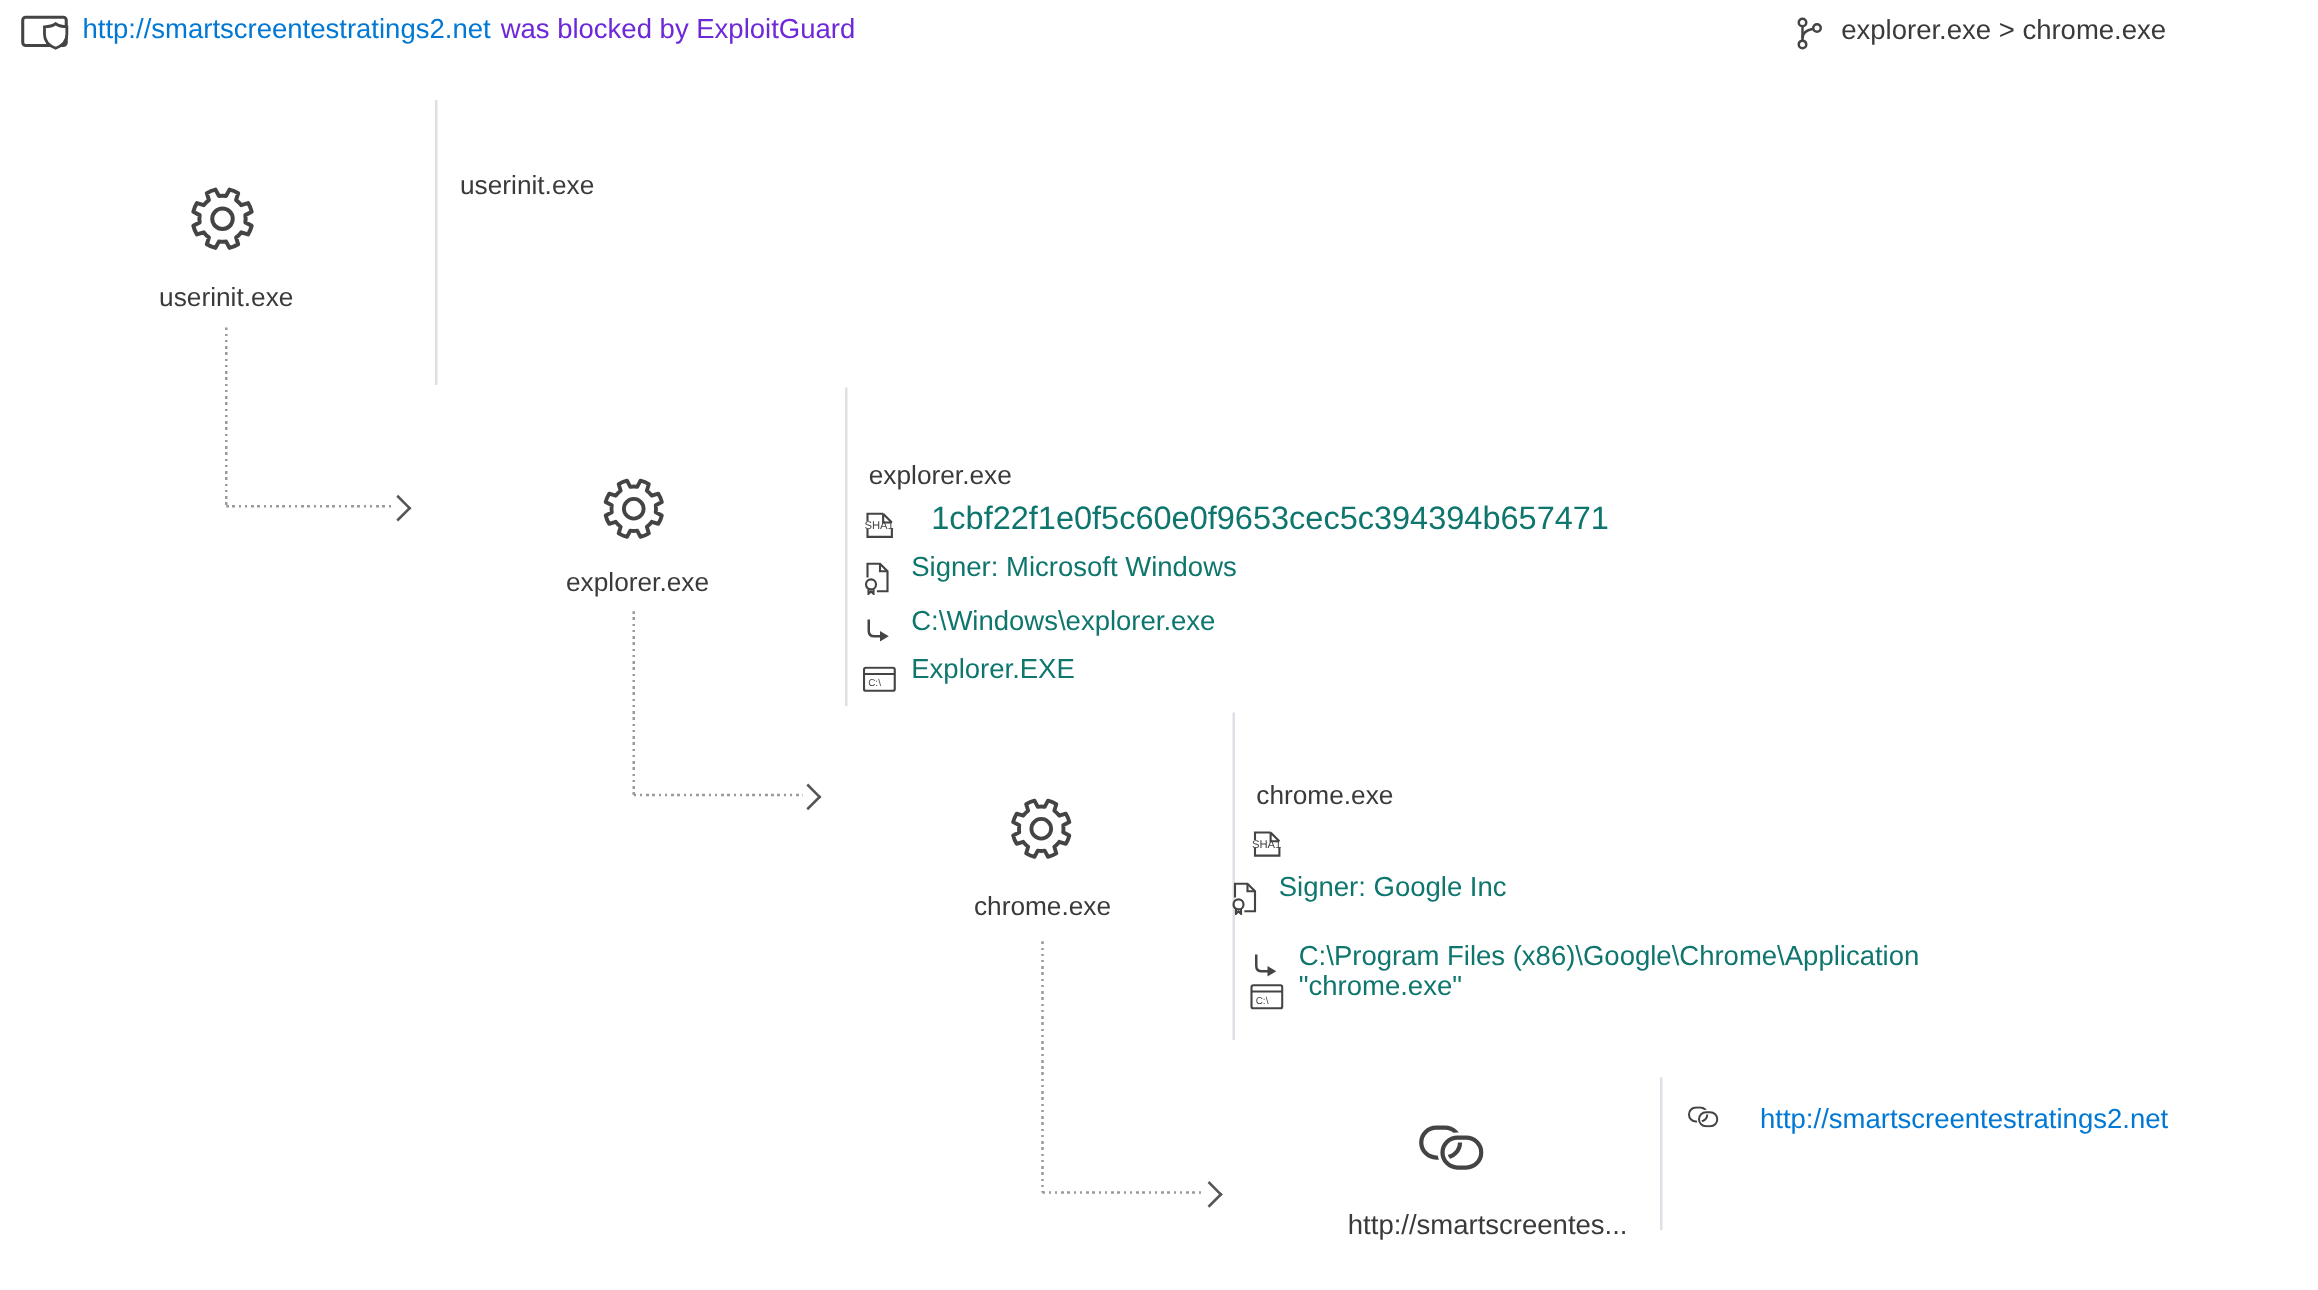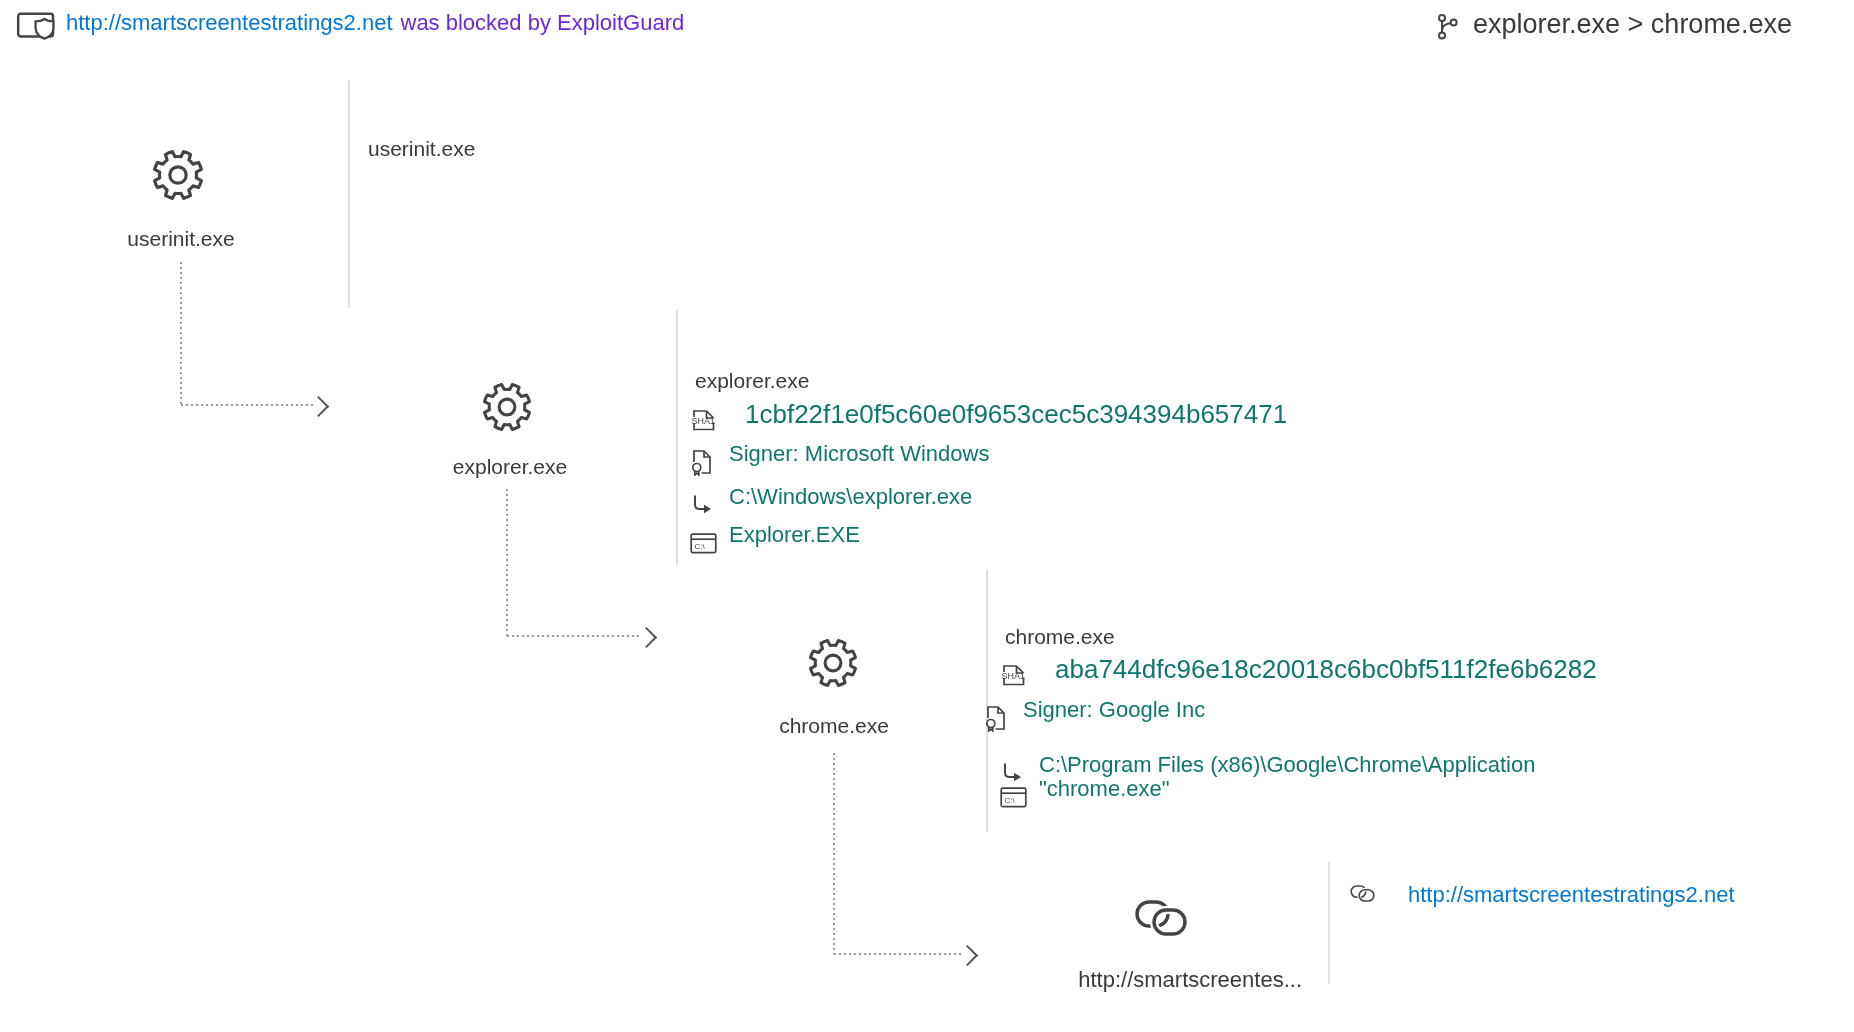--- a/index.html
+++ b/index.html
@@ -5,21 +5,21 @@
   html,body{margin:0;padding:0;background:#fff;}
   #stage{
     position:relative;width:1854px;height:1032px;background:#ffffff;overflow:hidden;
     font-family:"Liberation Sans","DejaVu Sans",sans-serif;color:#3a3a3a;
   }
   .abs{position:absolute;}
   
   .topbar-text{font-size:22px;line-height:32px;white-space:nowrap;}
   .link{color:#0078d4;text-decoration:none;cursor:pointer;}
   .suffix{margin-left:8px;color:#6d28d9;}
-  .chain-text{font-size:27px;line-height:30px;color:#3a3a3a;white-space:nowrap;}
+  .chain-text{font-size:22px;line-height:30px;color:#3a3a3a;white-space:nowrap;}
   
   .divider{width:2px;background:#dde1e6;}
   
   .dot-h{height:2px;background-image:repeating-linear-gradient(to right,#9a9a9a 0 2px,transparent 2px 5px);}
   .dot-v{width:2px;background-image:repeating-linear-gradient(to bottom,#9a9a9a 0 2px,transparent 2px 5px);}
   .chev{width:13px;height:13px;border-top:2px solid #555;border-right:2px solid #555;transform:rotate(45deg);background:transparent;}
   
   .node-label{width:280px;text-align:center;font-size:21px;line-height:28px;color:#3a3a3a;white-space:nowrap;}
   
   .panel-title{font-size:21px;line-height:26px;color:#3a3a3a;white-space:nowrap;}
@@ -181,21 +181,20 @@
 
   <div class="abs prow" style="left:1000px;top:654px;">
     <span class="ico">
       <svg width="30" height="24" viewBox="0 0 30 24">
         <path d="M4,9 V3 H16.5" fill="none" stroke="#444" stroke-width="1.7"></path>
         <path d="M16.5,3 V10 H23.5 M16.5,3 L23.5,10" fill="none" stroke="#444" stroke-width="1.7"></path>
         <path d="M4,15 V21.5 H23.5 V14.5" fill="none" stroke="#444" stroke-width="1.7"></path>
         <text x="1.5" y="15.5" font-size="9" fill="#444">SHA1</text>
       </svg>
     </span>
-    <span class="txt hash link">aba744dfc96e18c20018c6bc0bf511f2fe6b6282</span>
   </div>
 
   <div class="abs prow" style="left:984px;top:697px;">
     <span class="ico">
       <svg width="23" height="28" viewBox="0 0 23 28">
         <path d="M4,14 V3 H14 L20,9 V25 H11.5" fill="none" stroke="#444" stroke-width="1.7"></path>
         <path d="M14,3 V9 H20" fill="none" stroke="#444" stroke-width="1.7"></path>
         <circle cx="6.8" cy="19.5" r="4" fill="none" stroke="#444" stroke-width="1.7"></circle>
         <path d="M4.8,23 V27 L6.8,25.2 L8.8,27 V23" fill="none" stroke="#444" stroke-width="1.7"></path>
       </svg>

